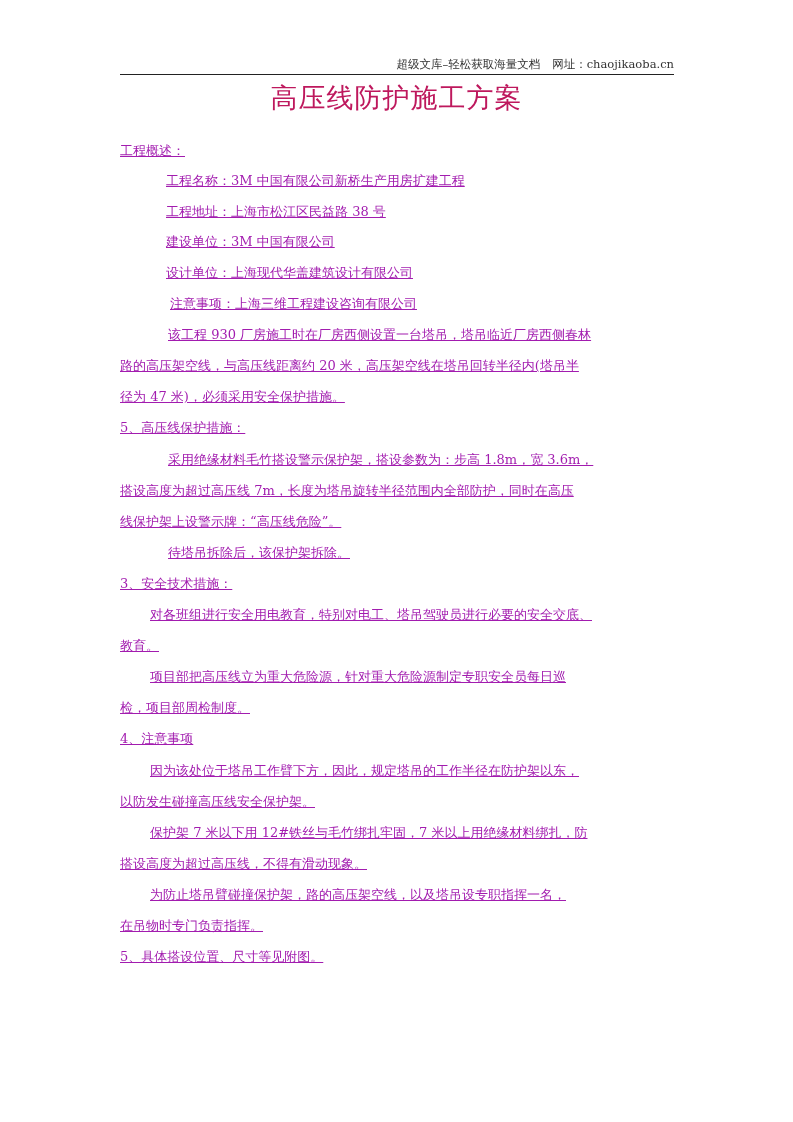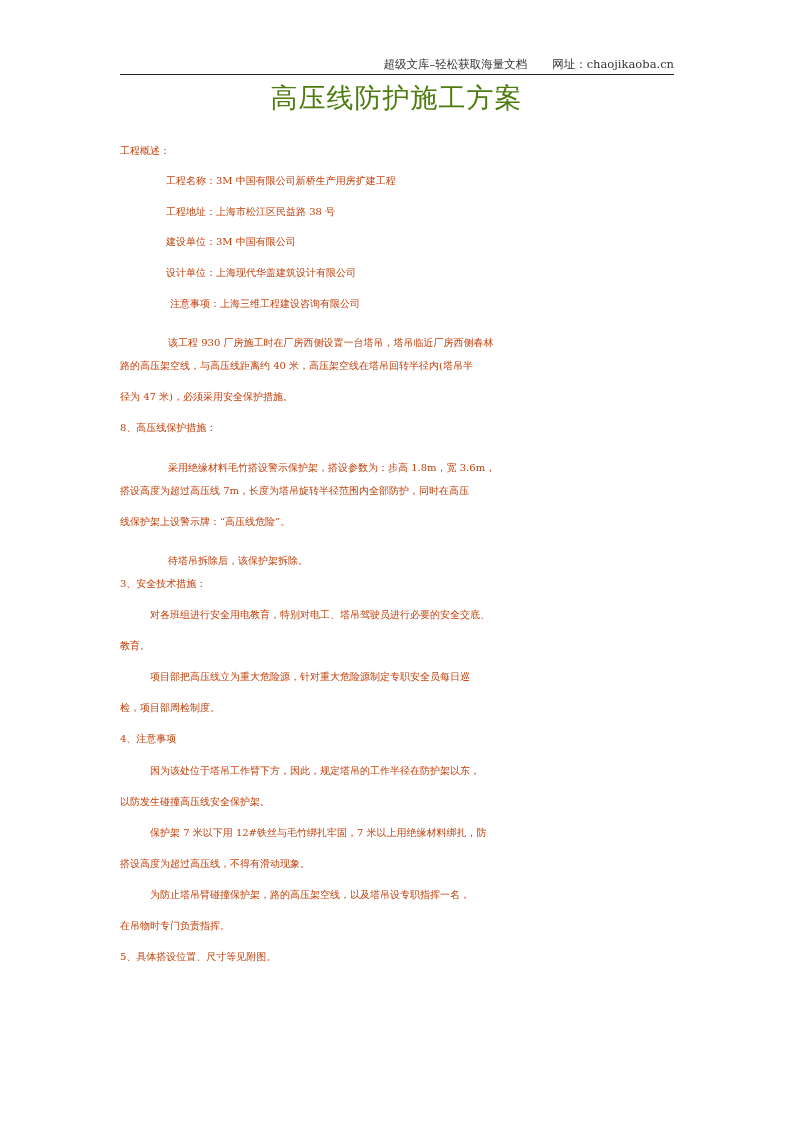--- a/index.html
+++ b/index.html
@@ -1,54 +1,54 @@
 <!DOCTYPE html>
 <html><head>
 <meta charset="utf-8">
 <style>
   html, body { margin: 0; padding: 0; background: #ffffff; }
   body { width: 793px; height: 1122px; position: relative; overflow: hidden;
          font-family: "DejaVu Serif", "Liberation Serif", serif; color: #3a3a3a; }
   .header { position: absolute; left: 120px; top: 57px; width: 554px; height: 17px;
             font-size: 11.5px; color: #333; text-align: right; white-space: nowrap; }
-  .header .site { margin-left: 25px; }
+  .header .site { margin-left: 12px; }
   .rule { position: absolute; left: 120px; top: 74px; width: 554px; height: 0;
           border-top: 1px solid #222; }
   .title { position: absolute; left: 0; width: 793px; top: 78px; text-align: center;
-           font-family: "DejaVu Sans", sans-serif; font-size: 27px; color: #4d7c0f;
+           font-family: "DejaVu Sans", sans-serif; font-size: 27px; color: #be185d;
            letter-spacing: 1px; line-height: 40px; }
-  .line { position: absolute; left: 120px; width: 560px; font-size: 10px; line-height: 20px;
-          white-space: nowrap; color: #c2410c; }
+  .line { position: absolute; left: 120px; width: 560px; font-size: 13px; line-height: 20px;
+          white-space: nowrap; color: #a21caf; text-decoration: underline; }
   .ind1 { padding-left: 46px; }
   .ind2 { padding-left: 30px; }
-  .ind3 { padding-left: 48px; margin-top: 8px; }
+  .ind3 { padding-left: 48px; }
 </style>
 </head>
 <body>
 
 <div class="header">
   <span>超级文库–轻松获取海量文档</span><span class="site">网址：chaojikaoba.cn</span>
 </div>
 <div class="rule"></div>
 
 <div class="title">高压线防护施工方案</div>
 
 <div class="line" style="top:141px">工程概述：</div>
 
 <div class="line ind1" style="top:171px">工程名称：3M 中国有限公司新桥生产用房扩建工程</div>
 <div class="line ind1" style="top:202px">工程地址：上海市松江区民益路 38 号</div>
 <div class="line ind1" style="top:232px">建设单位：3M 中国有限公司</div>
 <div class="line ind1" style="top:263px">设计单位：上海现代华盖建筑设计有限公司</div>
 <div class="line ind1" style="top:294px; padding-left:50px">注意事项：上海三维工程建设咨询有限公司</div>
 
 <div class="line ind3" style="top:325px">该工程 930 厂房施工时在厂房西侧设置一台塔吊，塔吊临近厂房西侧春林</div>
-<div class="line" style="top:356px">路的高压架空线，与高压线距离约 40 米，高压架空线在塔吊回转半径内(塔吊半</div>
+<div class="line" style="top:356px">路的高压架空线，与高压线距离约 20 米，高压架空线在塔吊回转半径内(塔吊半</div>
 <div class="line" style="top:387px">径为 47 米)，必须采用安全保护措施。</div>
 
-<div class="line" style="top:418px">8、高压线保护措施：</div>
+<div class="line" style="top:418px">5、高压线保护措施：</div>
 <div class="line ind3" style="top:450px">采用绝缘材料毛竹搭设警示保护架，搭设参数为：步高 1.8m，宽 3.6m，</div>
 <div class="line" style="top:481px">搭设高度为超过高压线 7m，长度为塔吊旋转半径范围内全部防护，同时在高压</div>
 <div class="line" style="top:512px">线保护架上设警示牌：“高压线危险”。</div>
 <div class="line ind3" style="top:543px">待塔吊拆除后，该保护架拆除。</div>
 
 <div class="line" style="top:574px">3、安全技术措施：</div>
 <div class="line ind2" style="top:605px">对各班组进行安全用电教育，特别对电工、塔吊驾驶员进行必要的安全交底、</div>
 <div class="line" style="top:636px">教育。</div>
 <div class="line ind2" style="top:667px">项目部把高压线立为重大危险源，针对重大危险源制定专职安全员每日巡</div>
 <div class="line" style="top:698px">检，项目部周检制度。</div>

